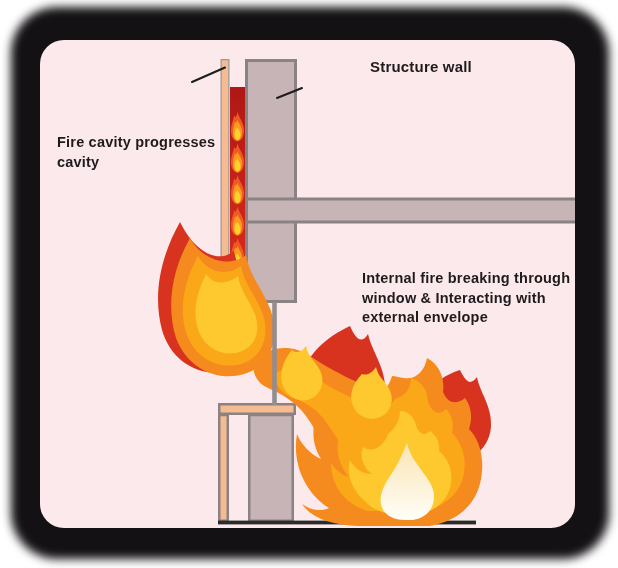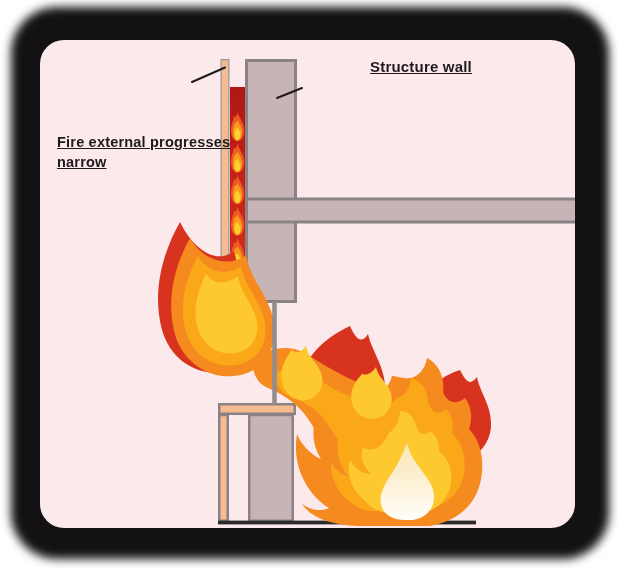--- a/index.html
+++ b/index.html
@@ -10,21 +10,21 @@
   .card-shadow{
     position:absolute;left:11px;top:7px;width:598px;height:552px;
     background:var(--shadow,#141114);border-radius:46px;filter:blur(5px);
   }
   .card{
     position:absolute;left:40px;top:40px;width:535px;height:488px;
     background:var(--card-bg,#fce9ec);border-radius:24px;overflow:hidden;
   }
   .diagram{position:absolute;left:0;top:0;width:535px;height:488px;}
   .label,.note{
-    position:absolute;color:var(--text,#1f1b1d);font-weight:700;letter-spacing:.2px;text-decoration:underline;
+    position:absolute;color:var(--text,#1f1b1d);font-weight:700;letter-spacing:.2px;
   }
   .label{font-size:15px;line-height:18px;white-space:nowrap;}
   .lbl-cladding{left:28px;top:43px;}
   .lbl-wall{left:330px;top:18px;}
   .note{font-size:14.5px;line-height:19.5px;}
   .note-cavity{left:17px;top:93px;width:180px;}
   .note-window{left:322px;top:229px;width:225px;}
 </style>
 </head>
 <body>
@@ -103,19 +103,24 @@
       <rect x="232.2" y="262" width="4.6" height="103" fill="var(--window-glass,#938d8f)"></rect>
 
       <line x1="152" y1="42" x2="185" y2="27.5" stroke="var(--pointer-line,#1c1c1c)" stroke-width="2" stroke-linecap="round"></line>
       <line x1="237" y1="58" x2="262" y2="48" stroke="var(--pointer-line,#1c1c1c)" stroke-width="2" stroke-linecap="round"></line>
     </svg>
 
 
     <div class="label lbl-wall">Structure wall</div>
 
     <div class="note note-cavity">
-      <div>Fire external progresses</div>
-      <div>narrow</div>
+      <div>Fire cavity progresses</div>
+      <div>cavity</div>
     </div>
 
+    <div class="note note-window">
+      <div>Internal fire breaking through</div>
+      <div>window &amp; Interacting with</div>
+      <div>external envelope</div>
+    </div>
 
   </div>
 </div>
 
 </body></html>

